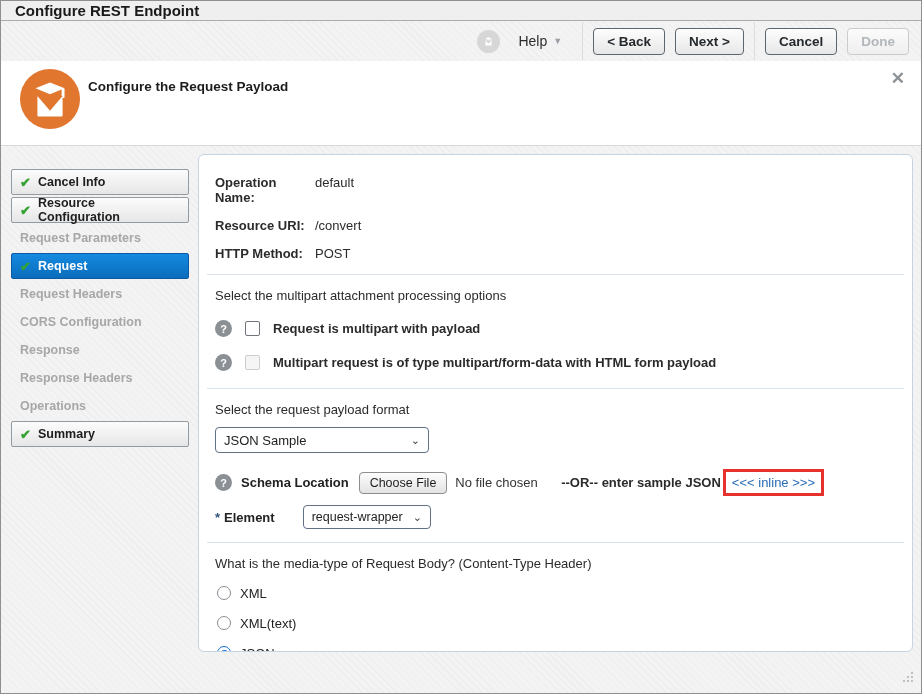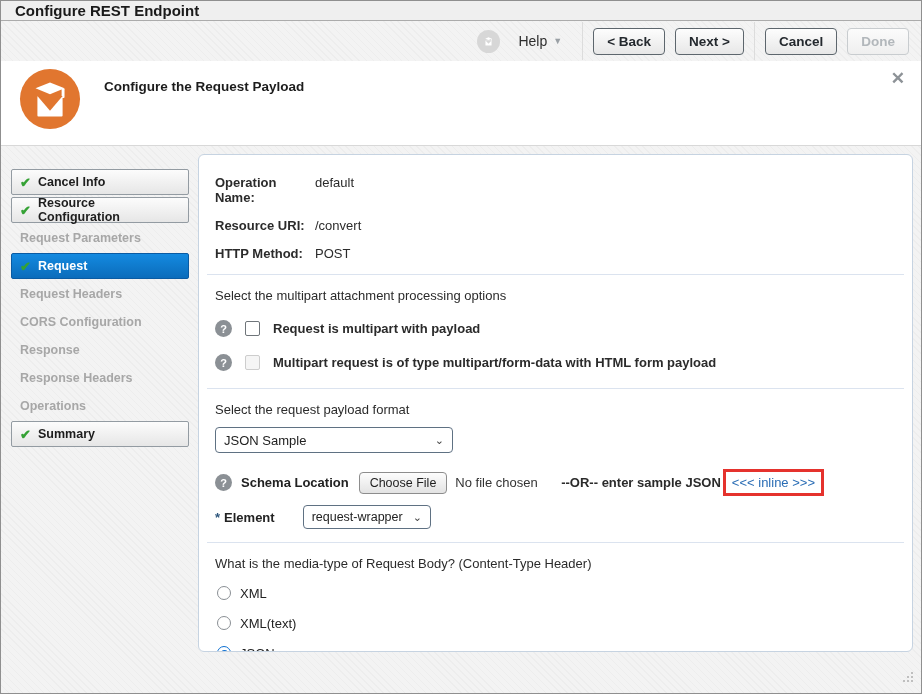--- a/index.html
+++ b/index.html
@@ -45,21 +45,21 @@
     color:#b2b7bb; border-color:#c8cccf; background:linear-gradient(#fbfbfb,#efefef);
     cursor:default;
   }
 
   
   .headerband {
     position:relative; height:85px; background:#fff; border-bottom:1px solid #d8d8d8;
     display:flex; align-items:flex-start; padding:7px 16px 0 18px;
   }
   .adapter-badge { width:62px; height:62px; flex:0 0 auto; }
-  .head-text { margin:11px 0 0 23px; }
+  .head-text { margin:11px 0 0 7px; }
   .head-title { font-size:13.5px; font-weight:bold; color:#1c1c1c; margin-bottom:7px; }
   .head-sub { font-size:13px; color:#2f2f2f; }
   .close-x {
     position:absolute; top:9px; right:16px; font-size:17px; font-weight:bold;
     color:#8d9297; cursor:pointer; line-height:1;
   }
 
   
   .bodyarea { position:relative; height:536px; }
 
@@ -104,21 +104,21 @@
   }
   .cbox.disabled { border-color:#cdcdcd; background:#f5f5f5; }
   .opt-label { font-weight:bold; color:#2b2b2b; }
 
   .selectbox {
     display:inline-flex; align-items:center; justify-content:space-between;
     border:1px solid #5f7183; border-radius:4px; height:26px; padding:0 8px;
     font-size:13px; color:#222; background:#fff; cursor:pointer;
   }
   .selectbox .sel-caret { color:#444; font-size:11px; margin-left:10px; }
-  .payload-select { width:238px; margin:8px 0 6px; }
+  .payload-select { width:214px; margin:8px 0 6px; }
 
   .schema-row { display:flex; align-items:center; margin:10px 0 4px; }
   .schema-label { font-weight:bold; margin:0 10px 0 9px; }
   .file-btn {
     font-family:inherit; font-size:12.5px; color:#1e1e1e;
     background:linear-gradient(#fdfdfd,#e3e3e3); border:1px solid #8d8d8d;
     border-radius:4px; padding:3px 10px; cursor:pointer;
   }
   .no-file { margin-left:8px; color:#333; }
   .or-group { display:flex; align-items:center; margin-left:auto; margin-right:72px; }

